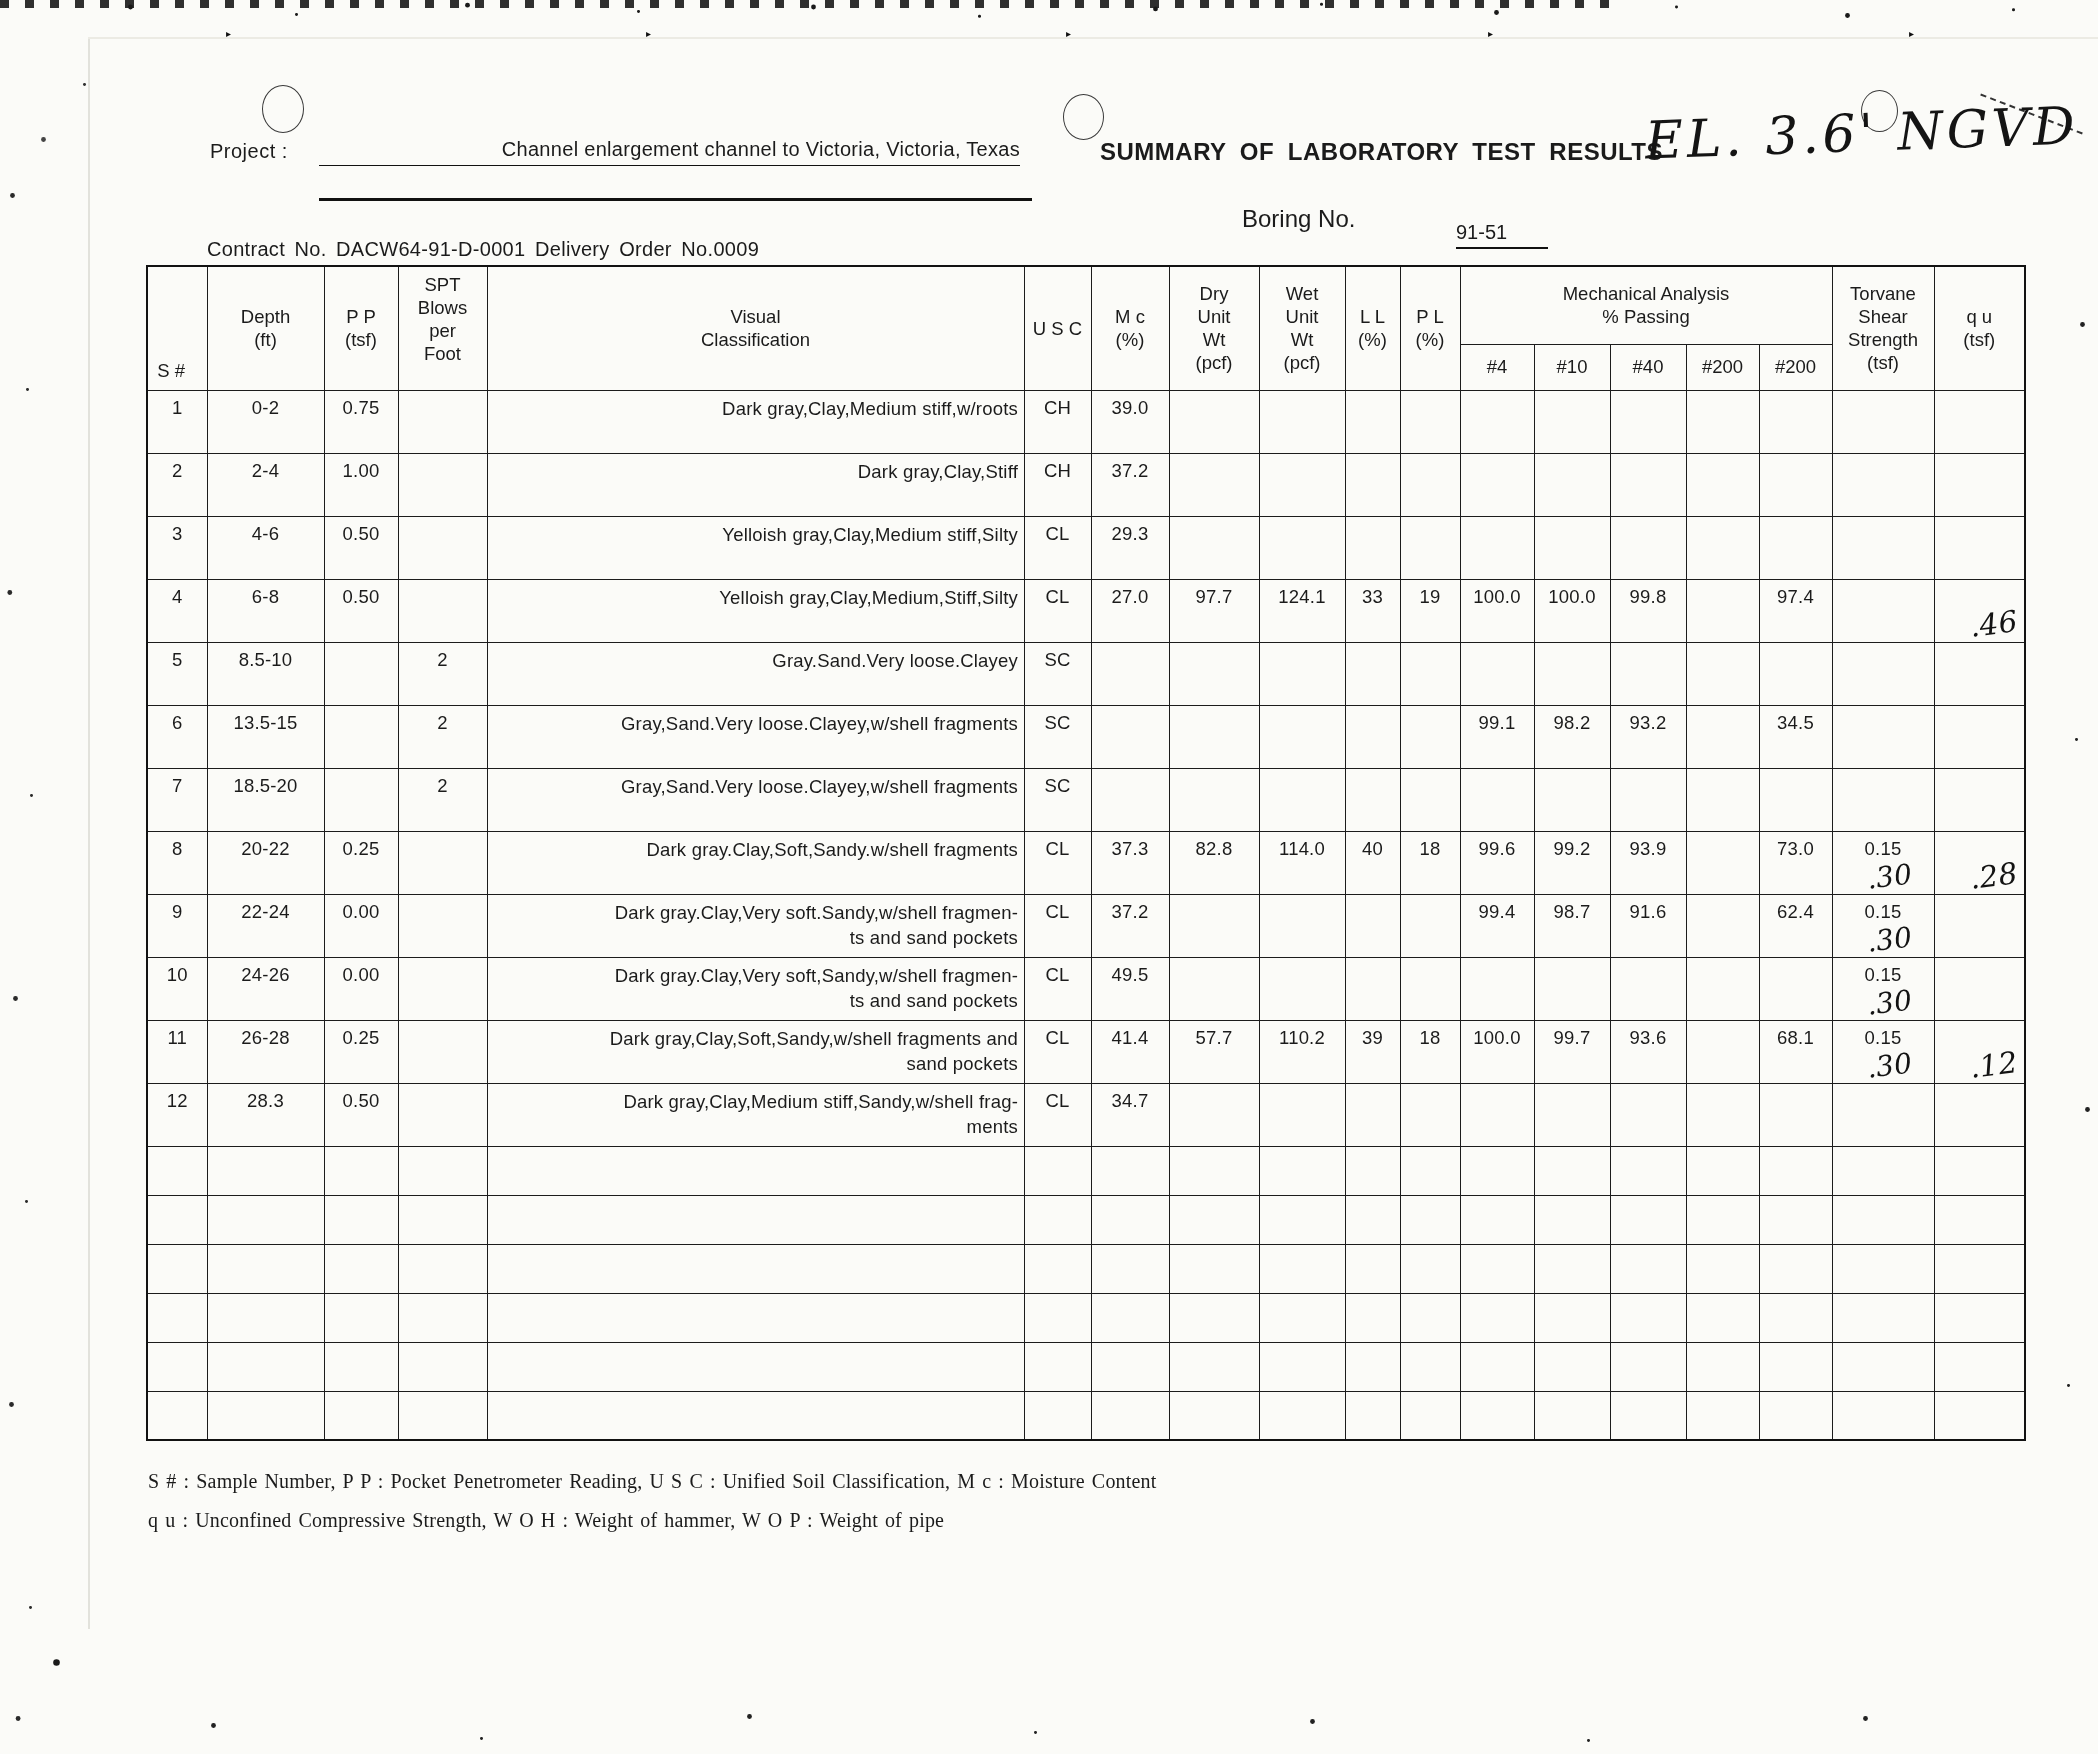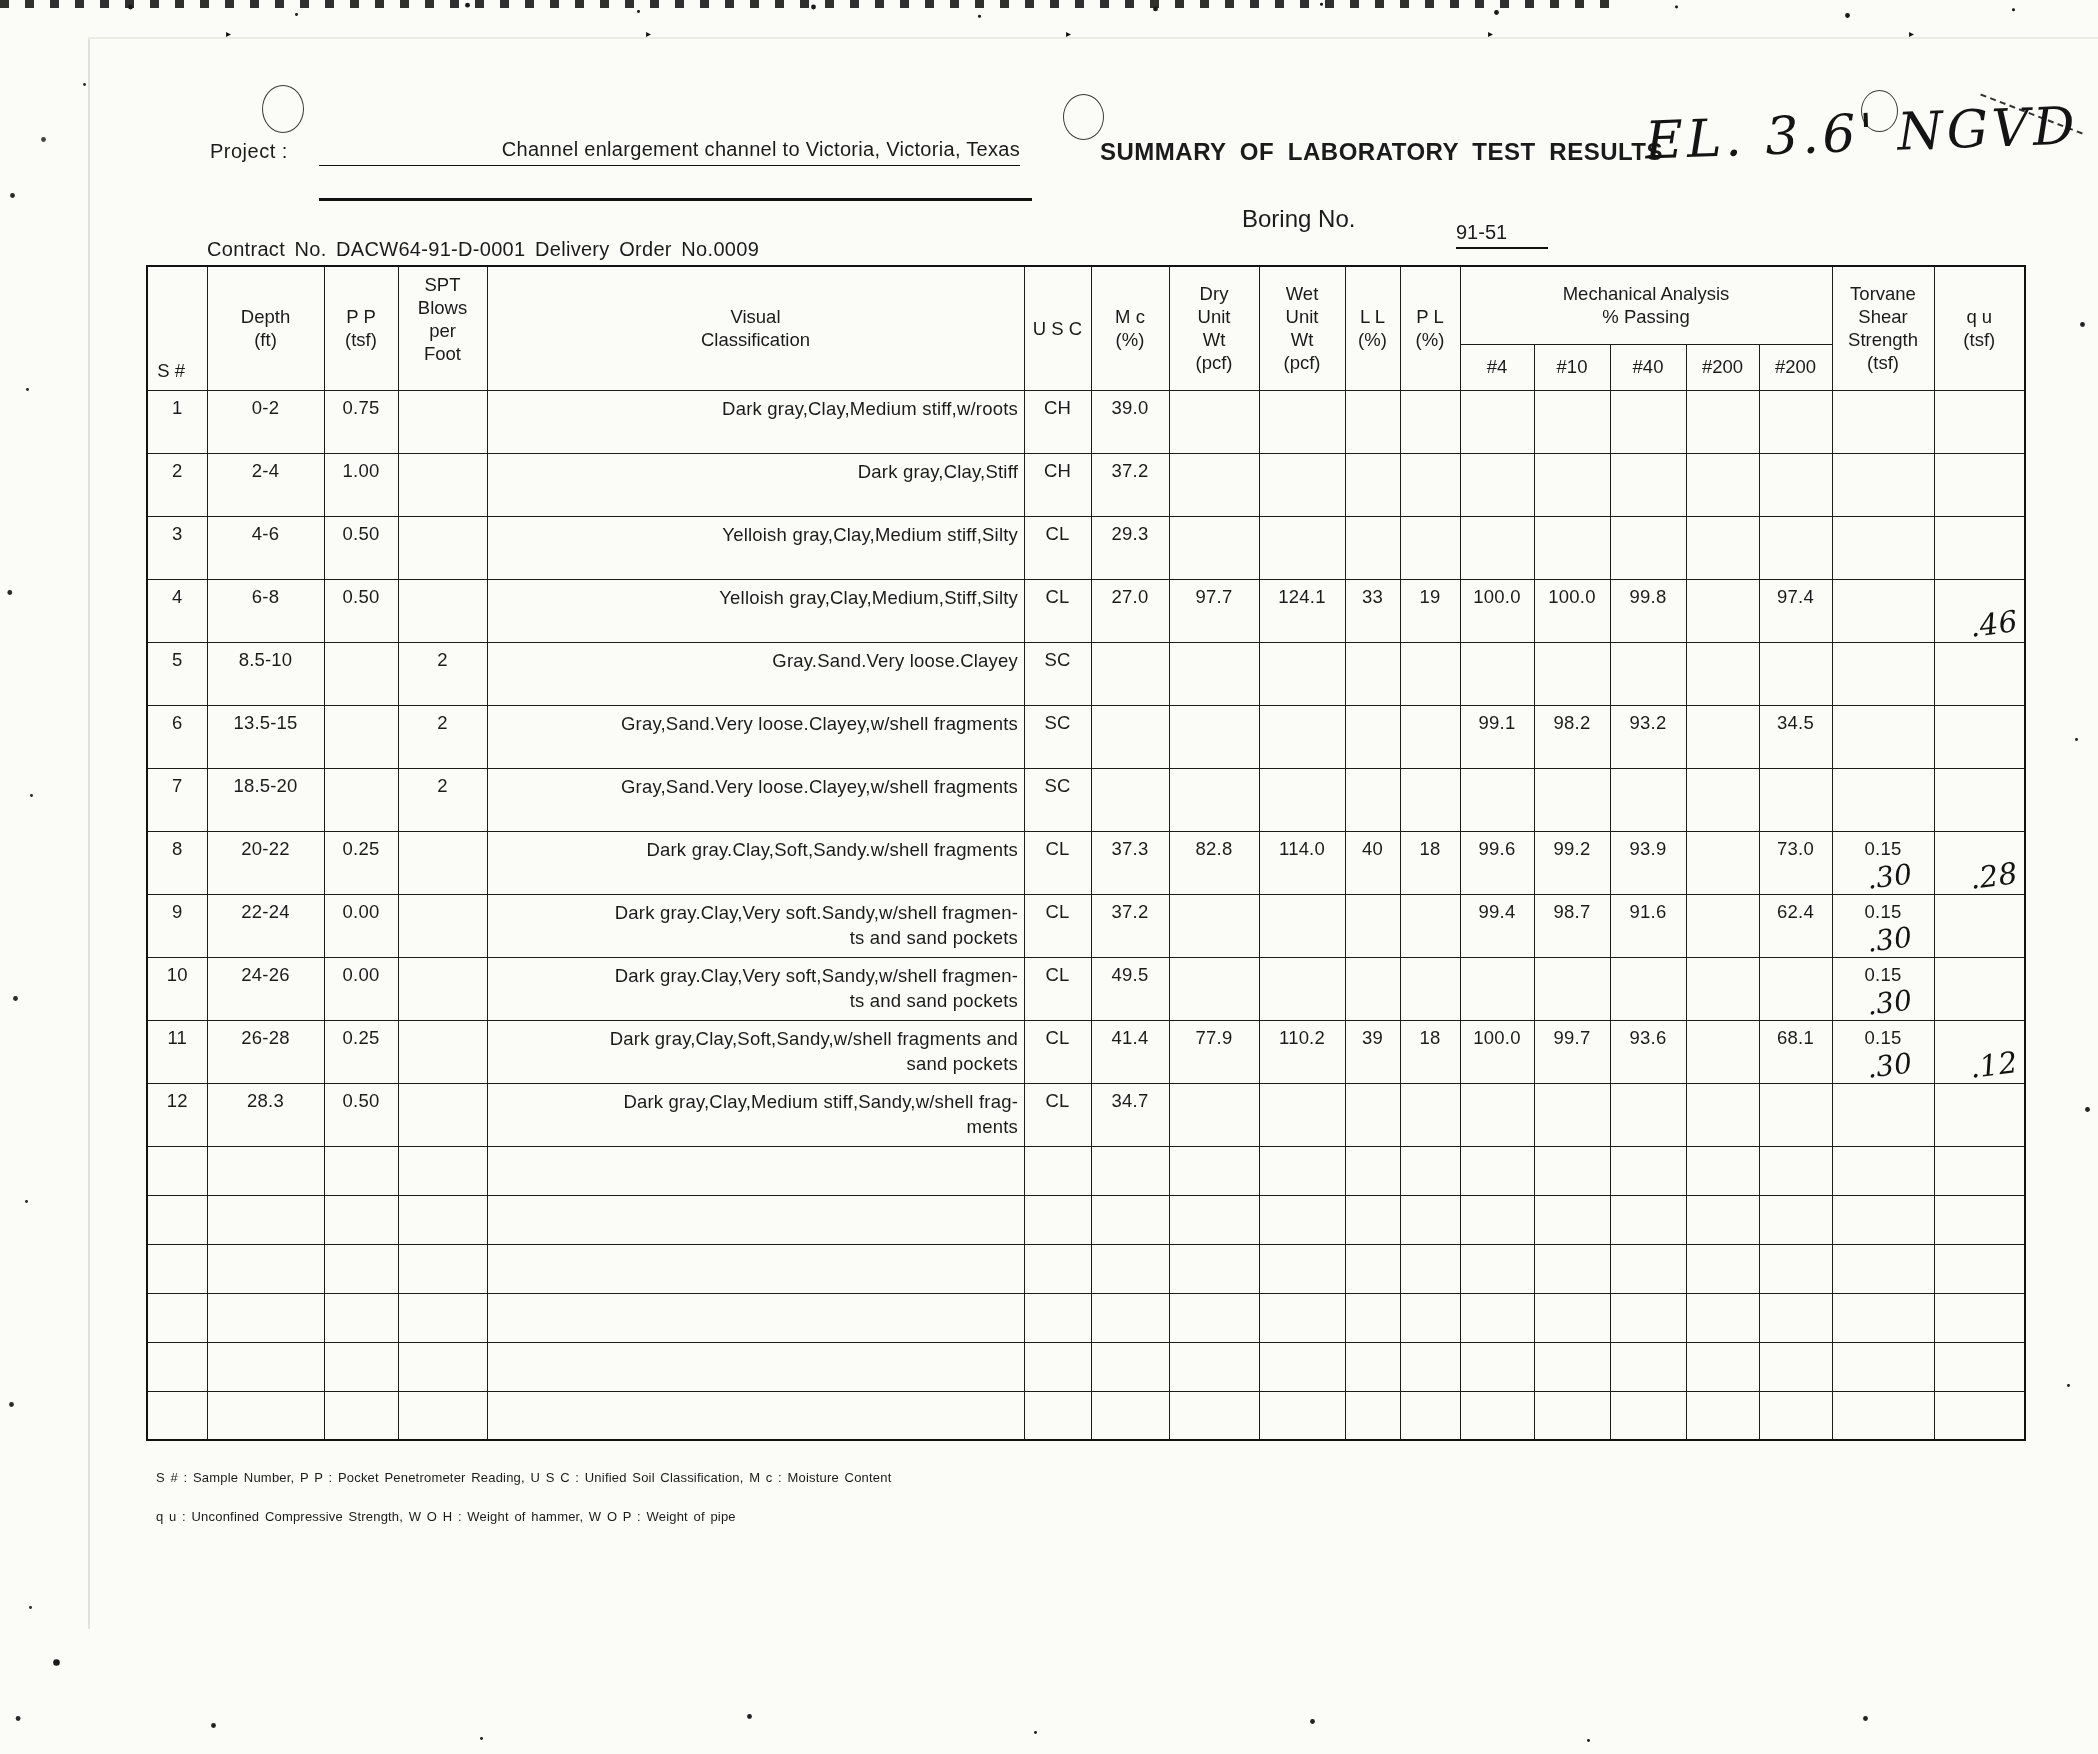--- a/index.html
+++ b/index.html
@@ -82,21 +82,21 @@
   tbody tr.empty-row td { height: 49px; }
   td.cls { text-align: right; padding-left: 9.2px; padding-right: 5.5px; white-space: pre-line; line-height: 1.35; }
   td .printed { display: block; }
   .handwritten {
     font-family: "DejaVu Serif", serif; font-style: italic; font-size: 28px;
     display: inline-block; transform: rotate(-7deg); color: #131313; line-height: 1;
   }
   td .handwritten { margin-top: 2.8px; margin-left: 13px; }
   td.qu-cell .handwritten { margin-top: 24px; margin-left: 28px; font-size: 29.5px; }
   
-  .footnote { position: absolute; left: 156px; font-size: 13px; letter-spacing: 0.2px; word-spacing: 1.8px; }
+  .footnote { position: absolute; left: 148px; font-size: 20px; letter-spacing: 0.2px; word-spacing: 1.8px; font-family: Liberation Serif, serif; }
   .footnote.f1 { top: 1470px; }
   .footnote.f2 { top: 1502px; margin-top: 7px; }
 </style>
 </head>
 <body>
 
 <div>
 
   <div class="top-strip"></div>
   <div class="speckles"></div>
@@ -548,21 +548,21 @@
             <td></td>
             <td class="cls"><span class="printed">Dark  gray,Clay,Soft,Sandy,w/shell  fragments  and
 sand pockets</span></td>
             <td>
               <span class="printed">CL</span>
             </td>
             <td>
               <span class="printed">41.4</span>
             </td>
             <td>
-              <span class="printed">77.9</span>
+              <span class="printed">57.7</span>
             </td>
             <td>
               <span class="printed">110.2</span>
             </td>
             <td>
               <span class="printed">39</span>
             </td>
             <td>
               <span class="printed">18</span>
             </td>

